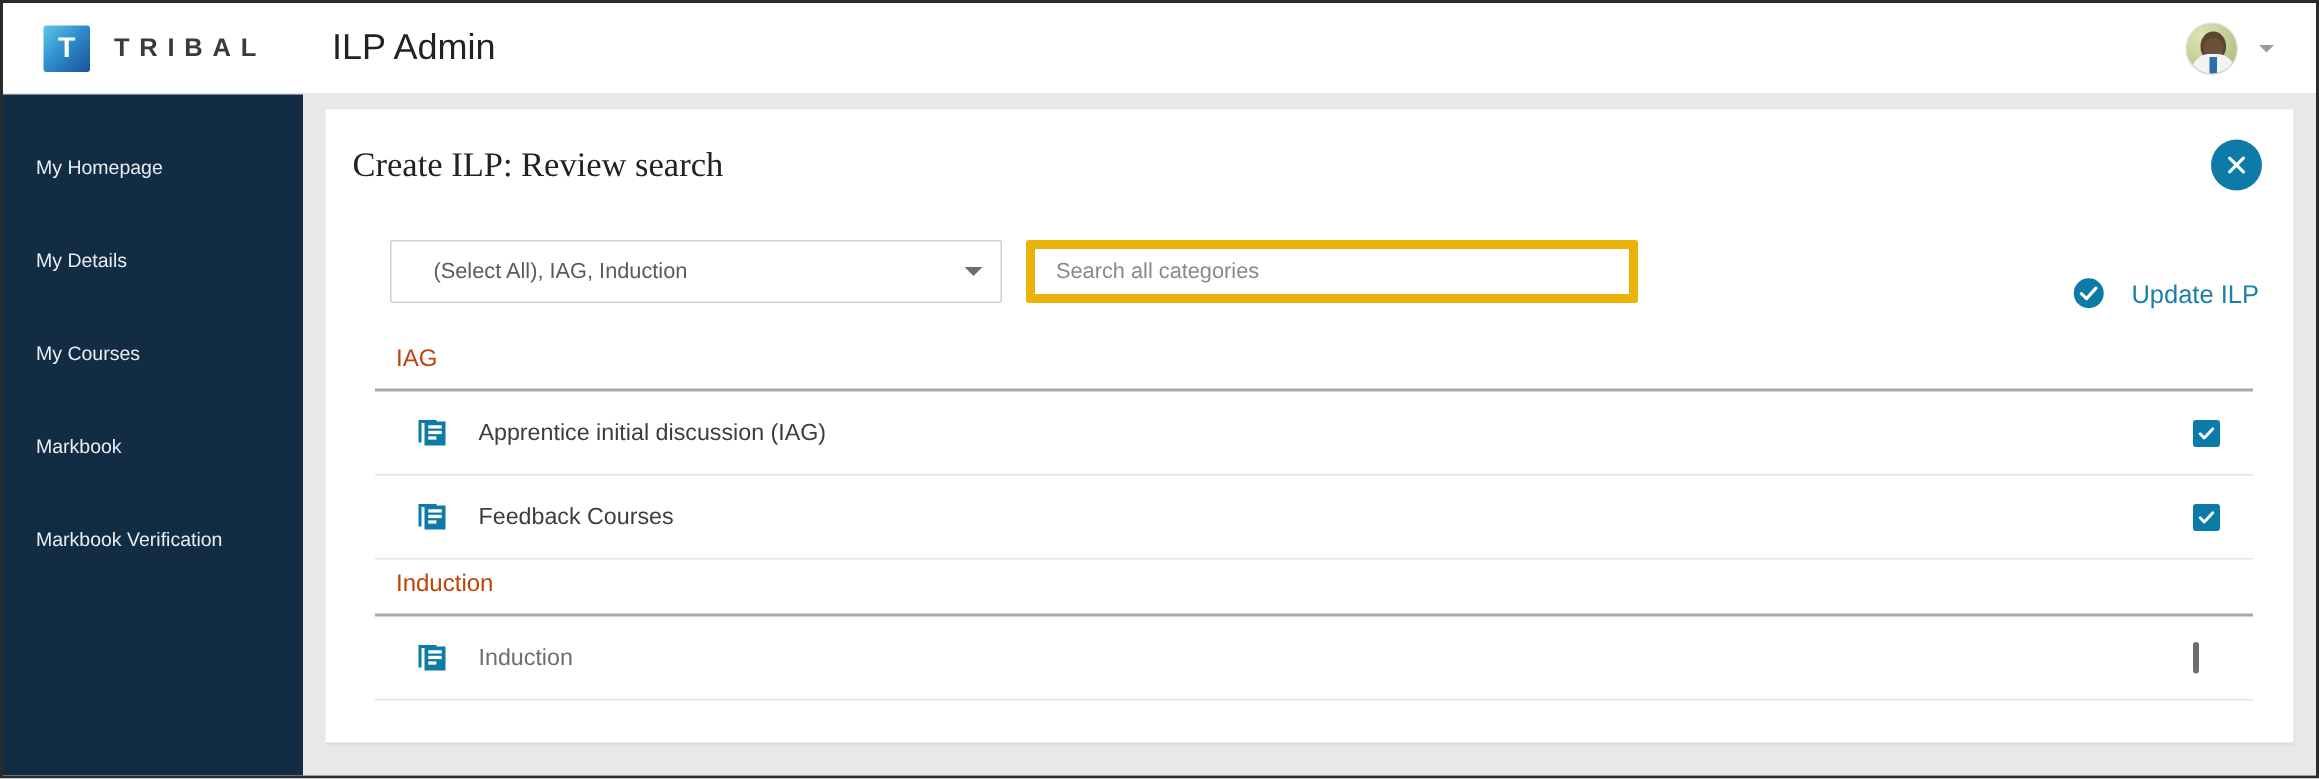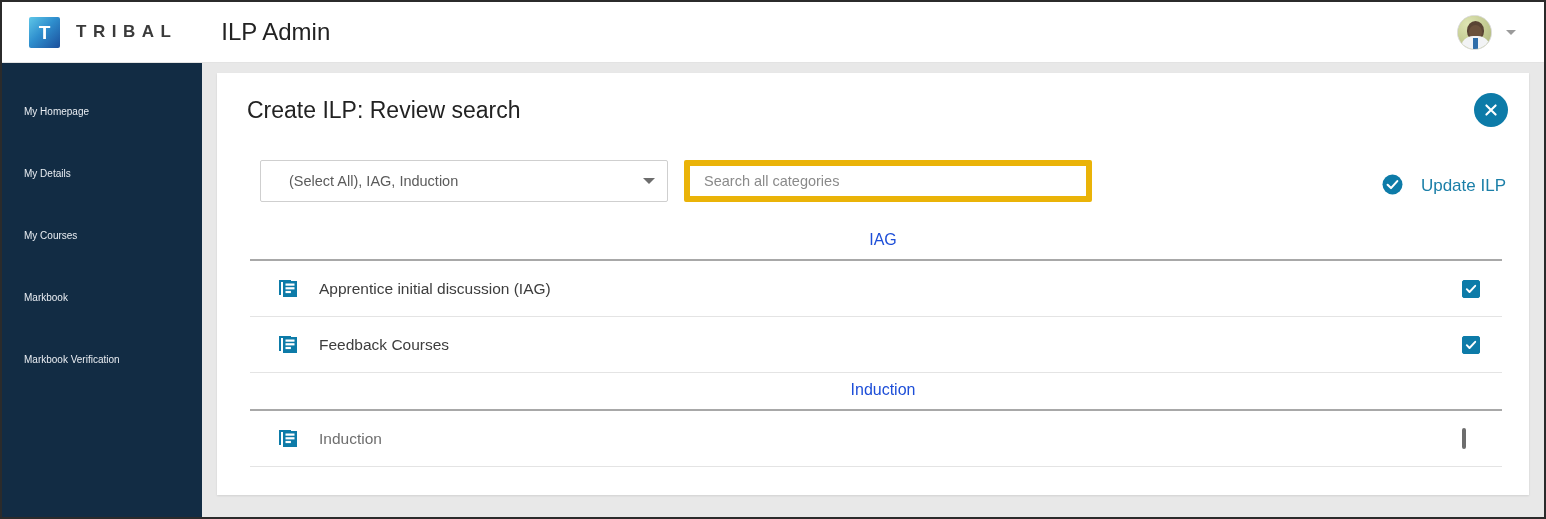--- a/index.html
+++ b/index.html
@@ -92,21 +92,21 @@
   #sidebar {
     position: absolute;
     left: 0; top: 61px;
     width: 200px;
     height: 454px;
     background: #122c44;
     padding-top: 8px;
   }
   .nav-item {
     color: #e9edf2;
-    font-size: 10px;
+    font-size: 13px;
     line-height: 20px;
     padding: 11px 16px 11px 22px;
     cursor: pointer;
     white-space: pre-line;
   }
 
   
   #workarea {
     position: absolute;
     left: 200px; top: 61px;
@@ -118,23 +118,24 @@
     position: absolute;
     left: 15px; top: 10px;
     width: 1312px;
     height: 422px;
     background: #ffffff;
     box-shadow: 0 1px 2px rgba(0,0,0,0.10);
   }
 
   #modal-title {
     position: absolute;
-    left: 30px; top: 24px;
+    left: 18px; top: 24px;
     font-size: 23px;
     color: #222222;
+    font-family: Liberation Serif, serif;
   }
 
   #close-button {
     position: absolute;
     right: 21px; top: 20px;
     width: 34px; height: 34px;
     border-radius: 50%;
     background: #0d7ba8;
     border: none;
     cursor: pointer;
@@ -188,21 +189,21 @@
     font-family: "Liberation Sans", sans-serif;
     font-size: 14.5px;
     color: #5b5b5b;
     padding: 0 14px;
     outline: none;
   }
   #search-input::placeholder { color: #8a8a8a; }
 
   #update-ilp-button {
     position: absolute;
-    right: 4px; top: 14px;
+    right: 4px; top: 25px;
     display: flex;
     align-items: center;
     gap: 18px;
     background: transparent;
     border: none;
     cursor: pointer;
     padding: 0;
     font-family: "Liberation Sans", sans-serif;
   }
   #update-ilp-label {
@@ -211,24 +212,23 @@
   }
 
   
   #results {
     position: absolute;
     left: 33px; top: 150px;
     width: 1252px;
   }
   .group-header {
     font-size: 16px;
-    color: #1d4ed8;
+    color: #c2410c;
     padding: 8px 0 10px 14px;
     border-bottom: 2px solid #a8a8a8;
-    text-align: center;
   }
   .result-row {
     display: flex;
     align-items: center;
     height: 56px;
     border-bottom: 1px solid #e4e4e4;
     cursor: pointer;
   }
   .row-icon {
     width: 22px; height: 22px;

